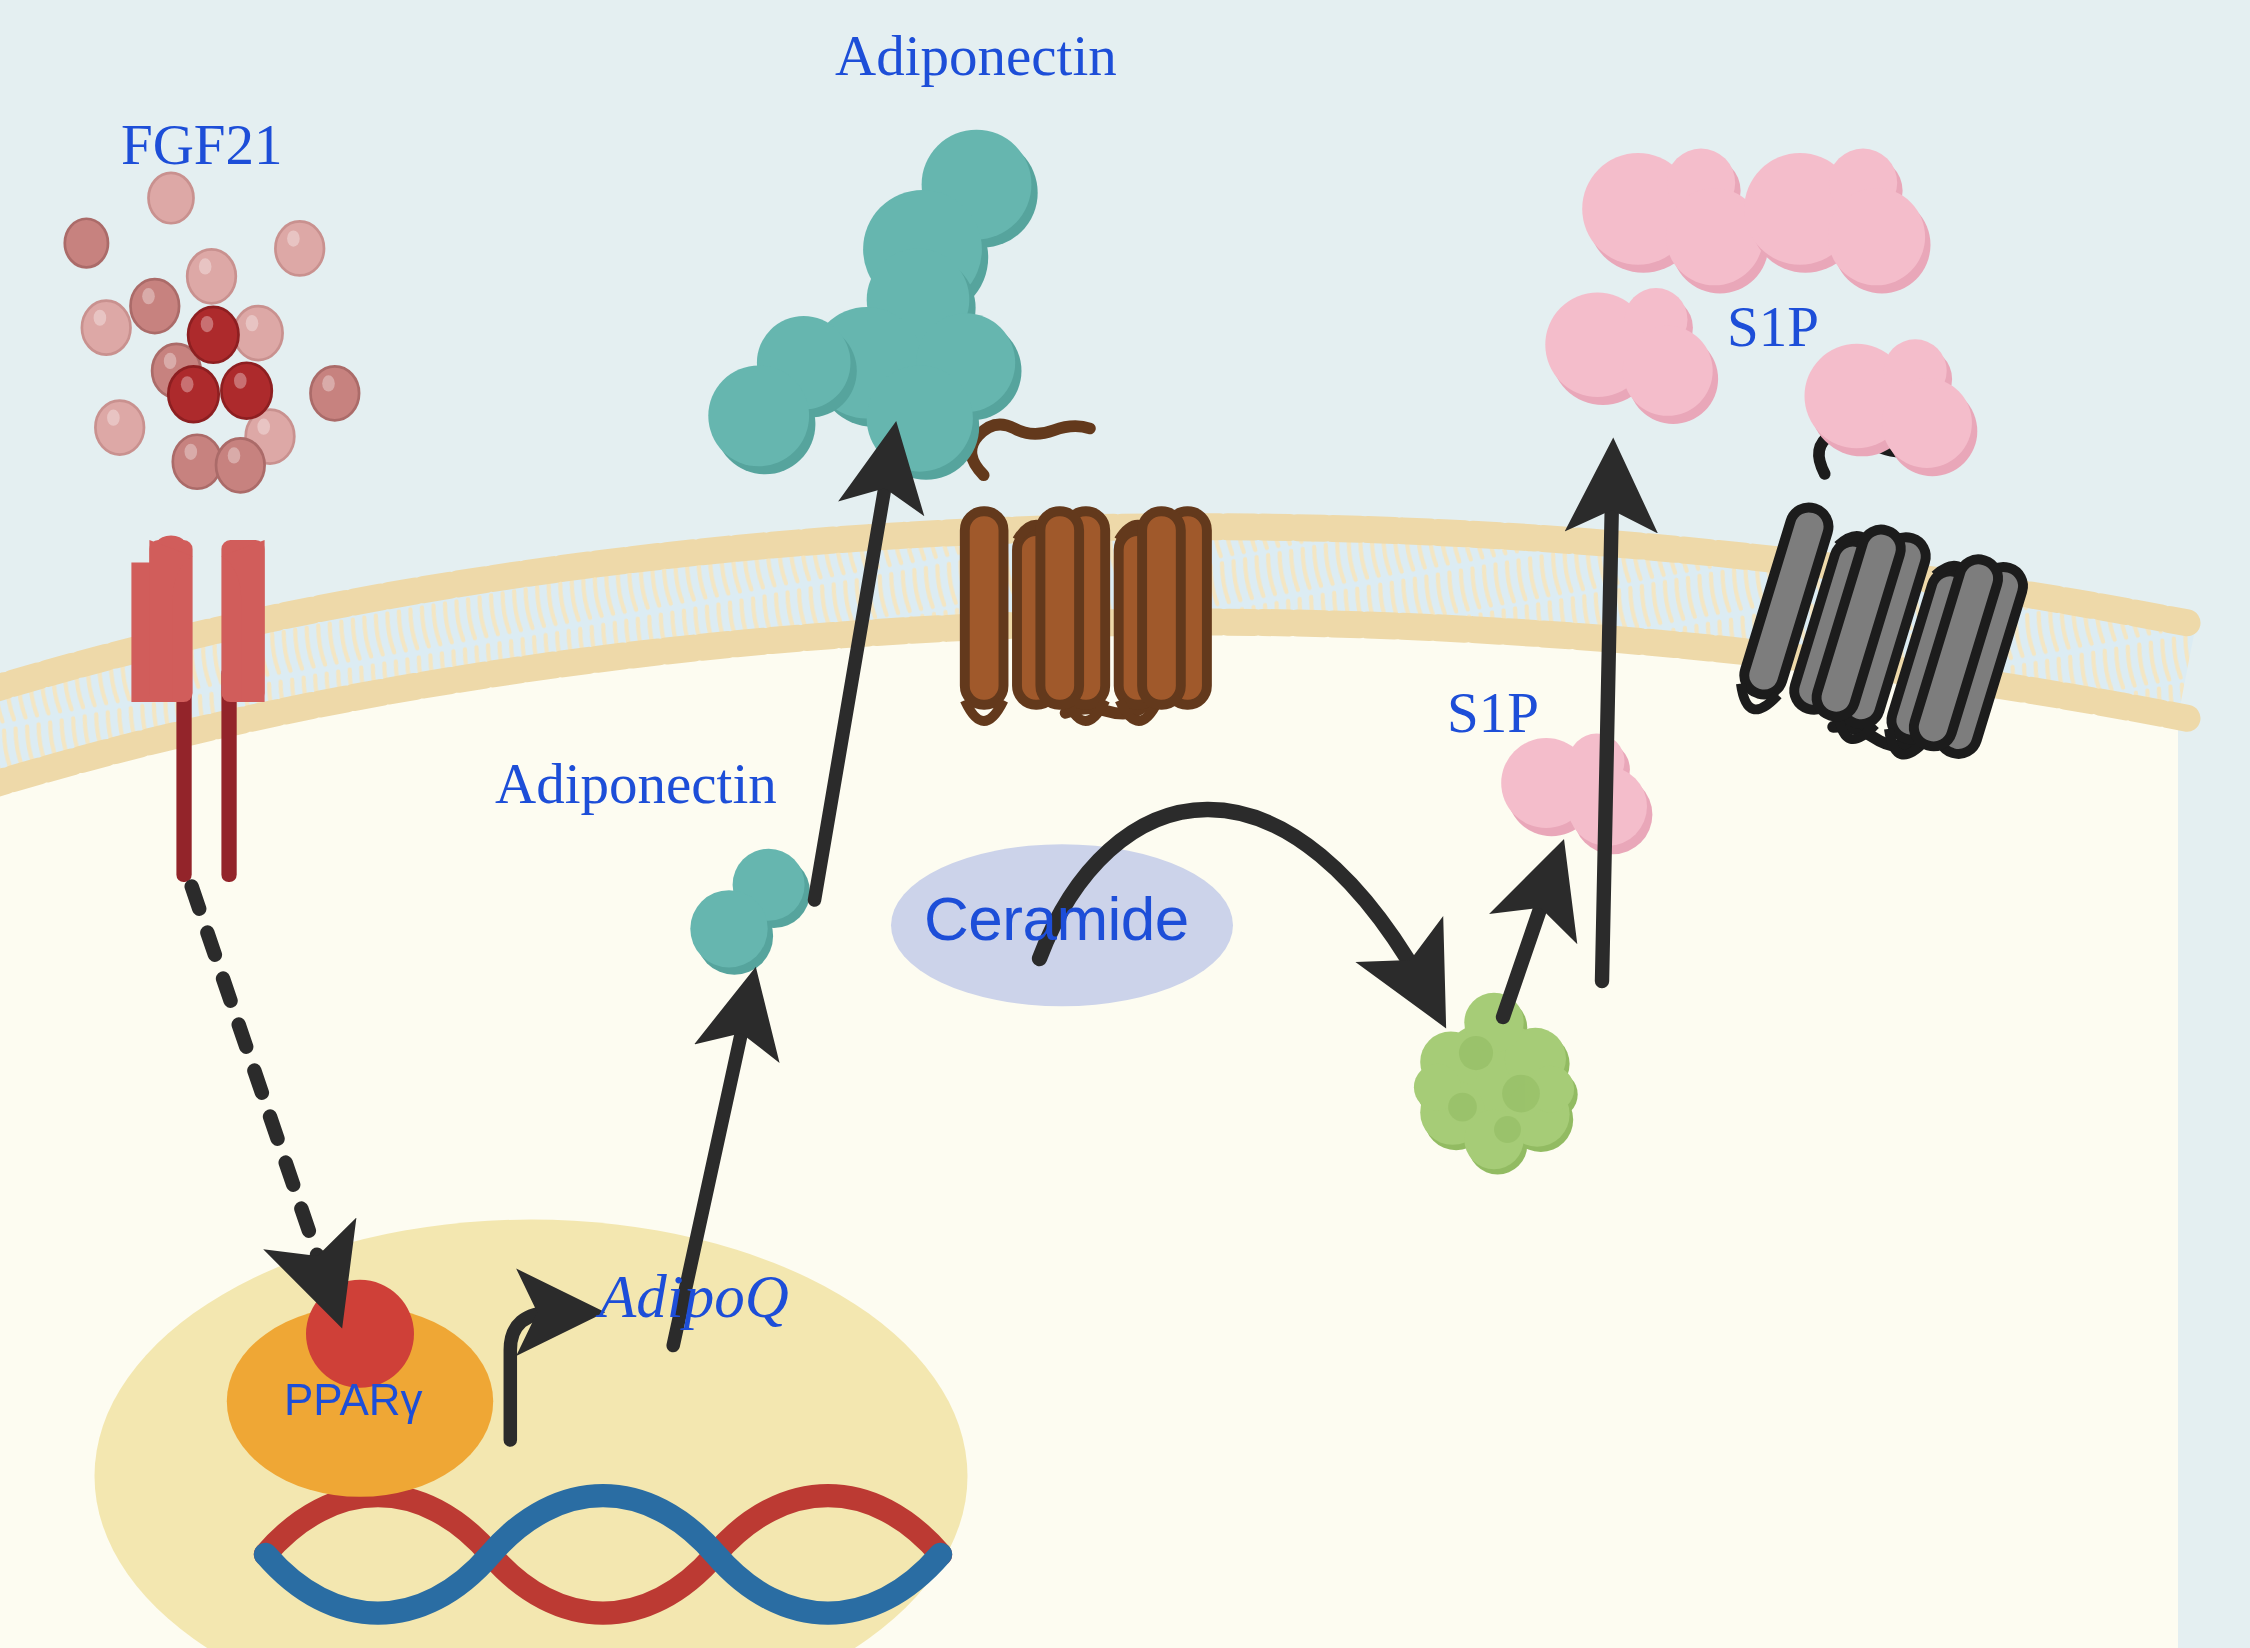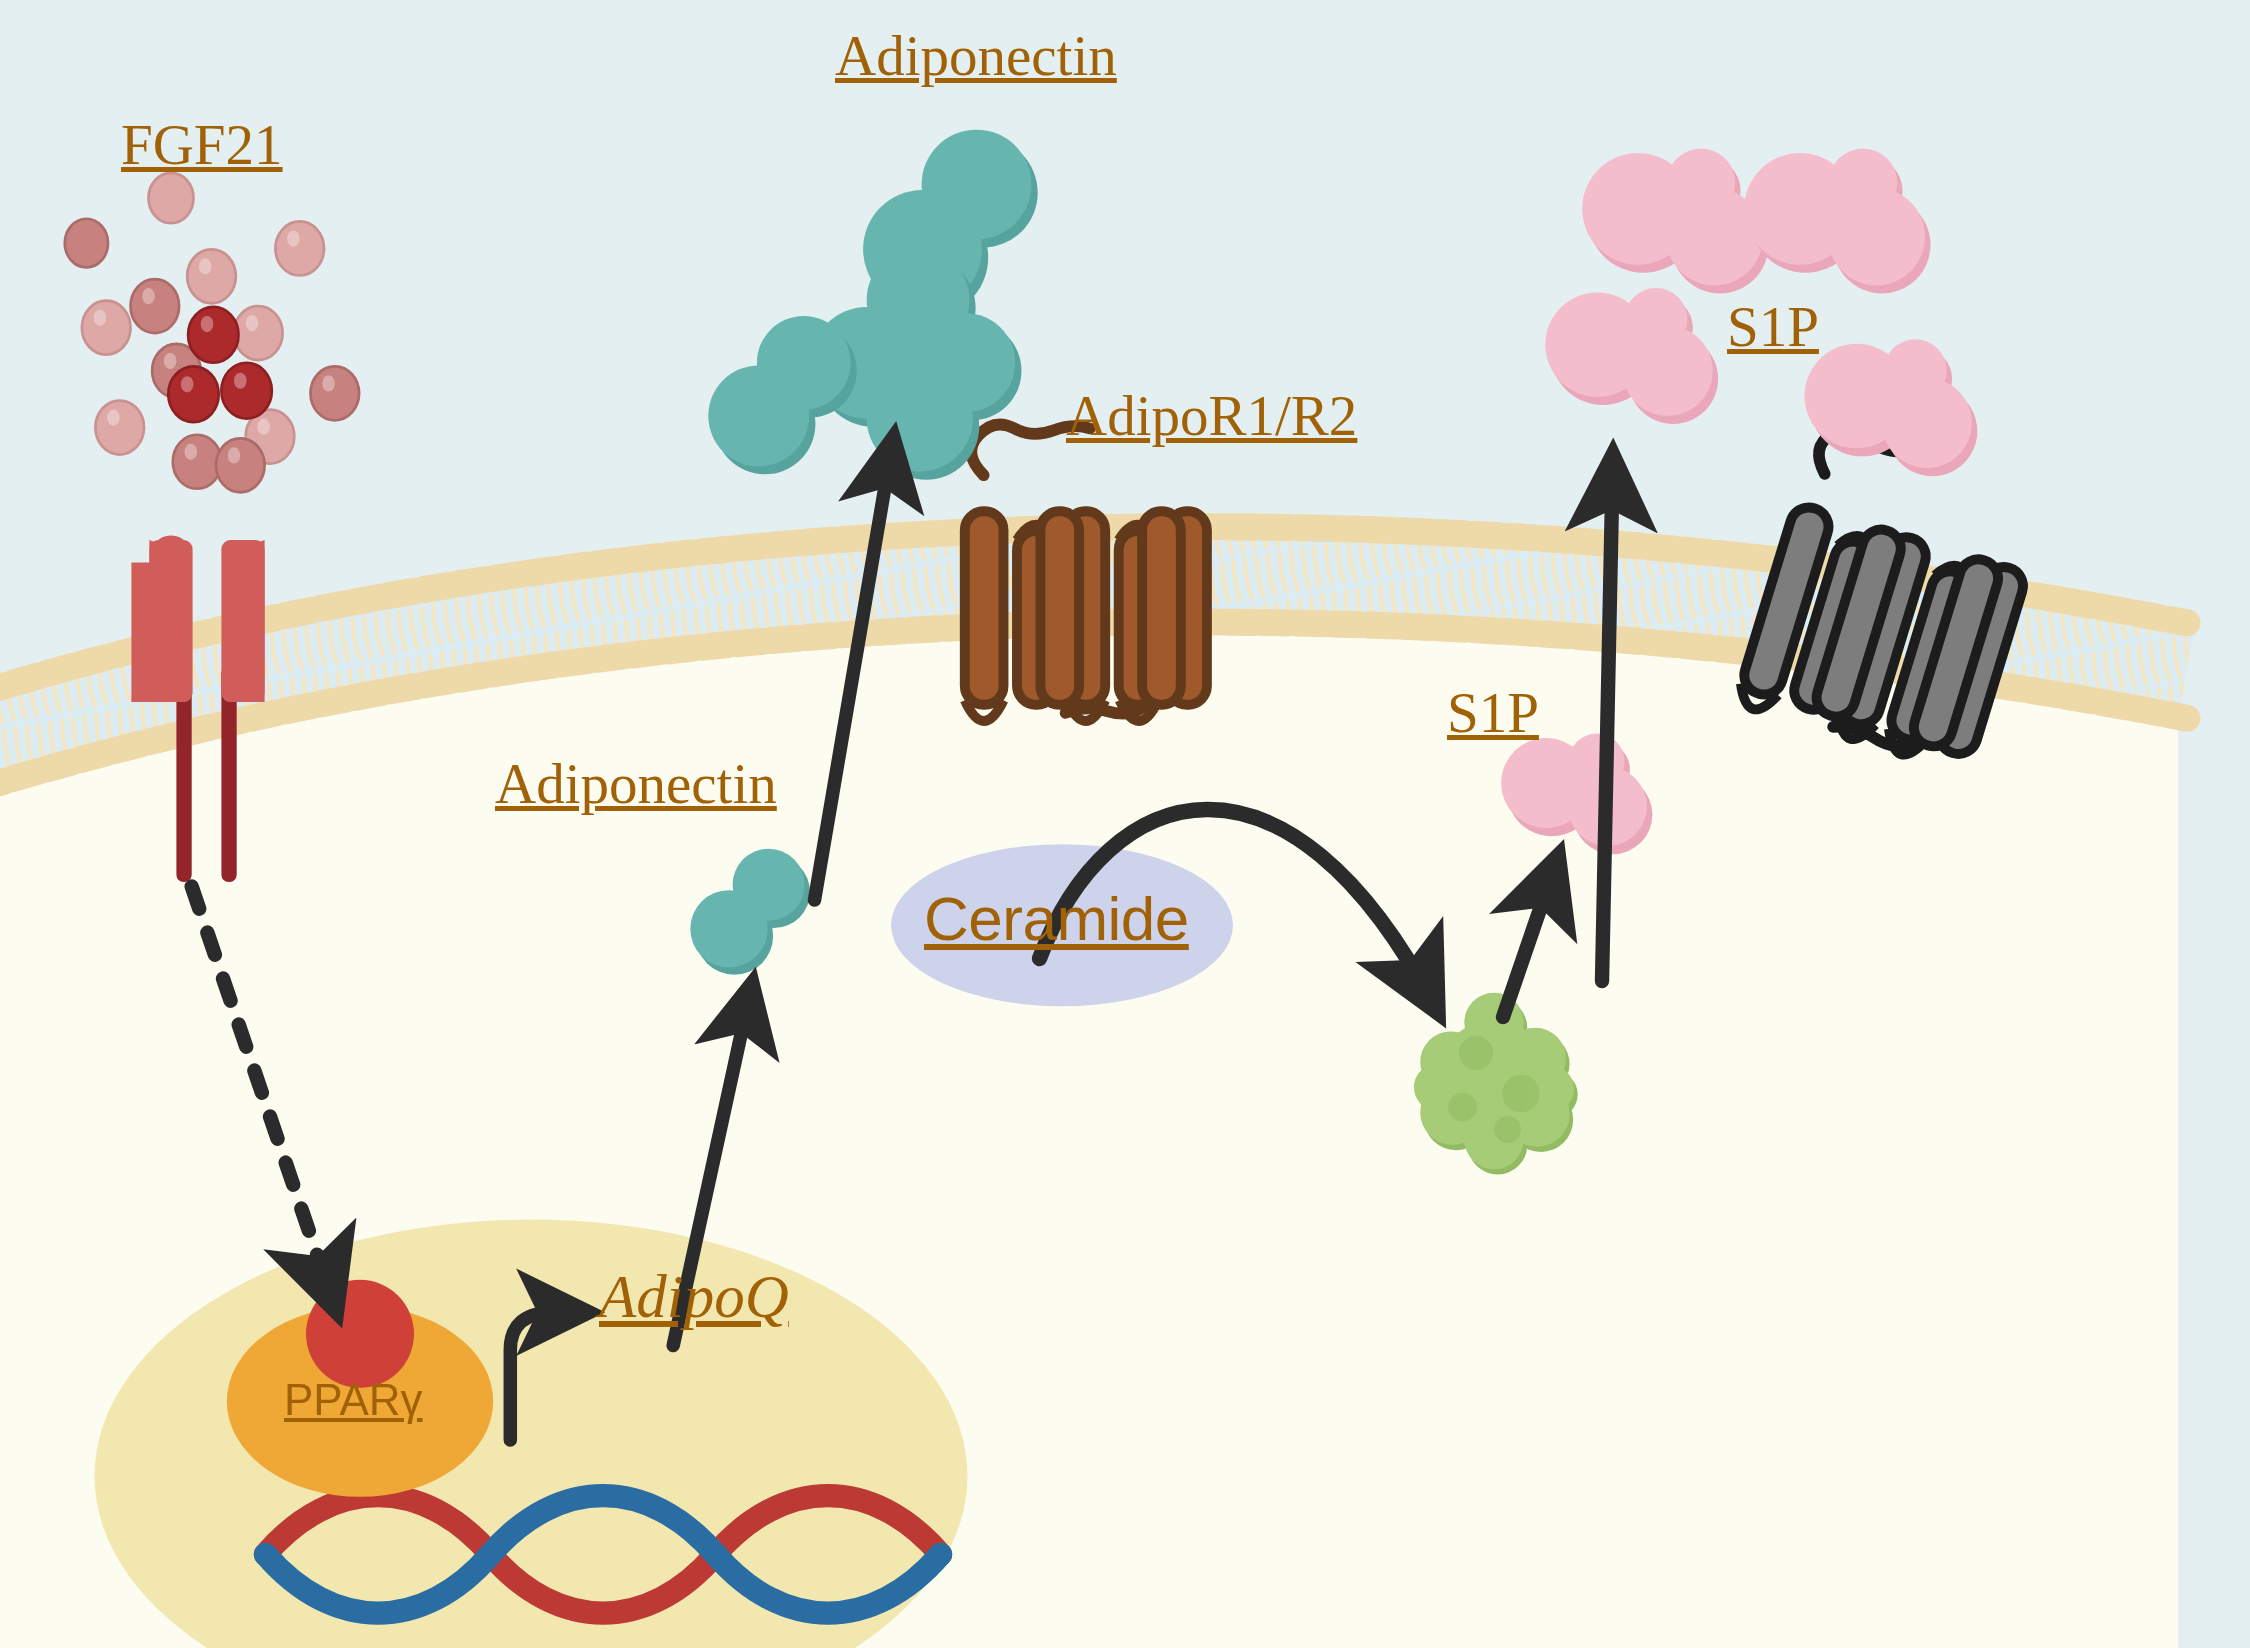--- a/index.html
+++ b/index.html
@@ -6,25 +6,24 @@
   #stage{
     position:relative;
     width:2250px;height:1648px;
     overflow:hidden;
     font-family:"Liberation Serif", serif;
     background:#eaf3f4;
   }
   #stage svg{position:absolute;left:0;top:0;width:2250px;height:1648px;}
   .lbl{
     position:absolute;
-    color:#a16207;
+    color:#1d4ed8;
     font-family:"Liberation Serif", serif;
     white-space:nowrap;
     line-height:1;
-    text-decoration:underline;
     -webkit-font-smoothing:antialiased;
   }
   .lbl.sans{font-family:"Liberation Sans", sans-serif;text-align:right;}
   .lbl.ital{font-style:italic;}
 </style>
 </head>
 <body>
 
 <div id="stage">
 
@@ -350,21 +349,20 @@
 
     <path d="M1780,1090 L 1792,510" stroke-width="16" marker-end="url(#ah)"></path>
   </g>
 </svg>
 
 <div class="lbl" style="left:121px;top:116px;font-size:57px;">FGF21</div>
 
 
 <div class="lbl" style="left:835px;top:27px;font-size:57px;">Adiponectin</div>
 
-<div class="lbl" style="left:1066px;top:387px;font-size:57px;">AdipoR1/R2</div>
 
 <div class="lbl" style="left:1727px;top:298px;font-size:57px;">S1P</div>
 
 
 <div class="lbl" style="left:495px;top:755px;font-size:57px;">Adiponectin</div>
 
 <div class="lbl" style="left:1447px;top:684px;font-size:57px;">S1P</div>
 
 <div class="lbl sans" style="left:924px;top:888px;font-size:62px;letter-spacing:-0.5px;">Ceramide</div>
 

